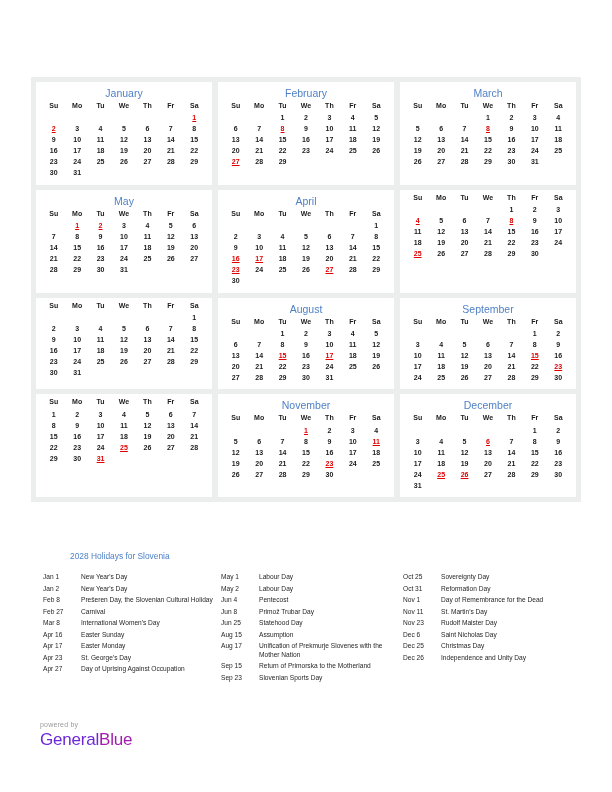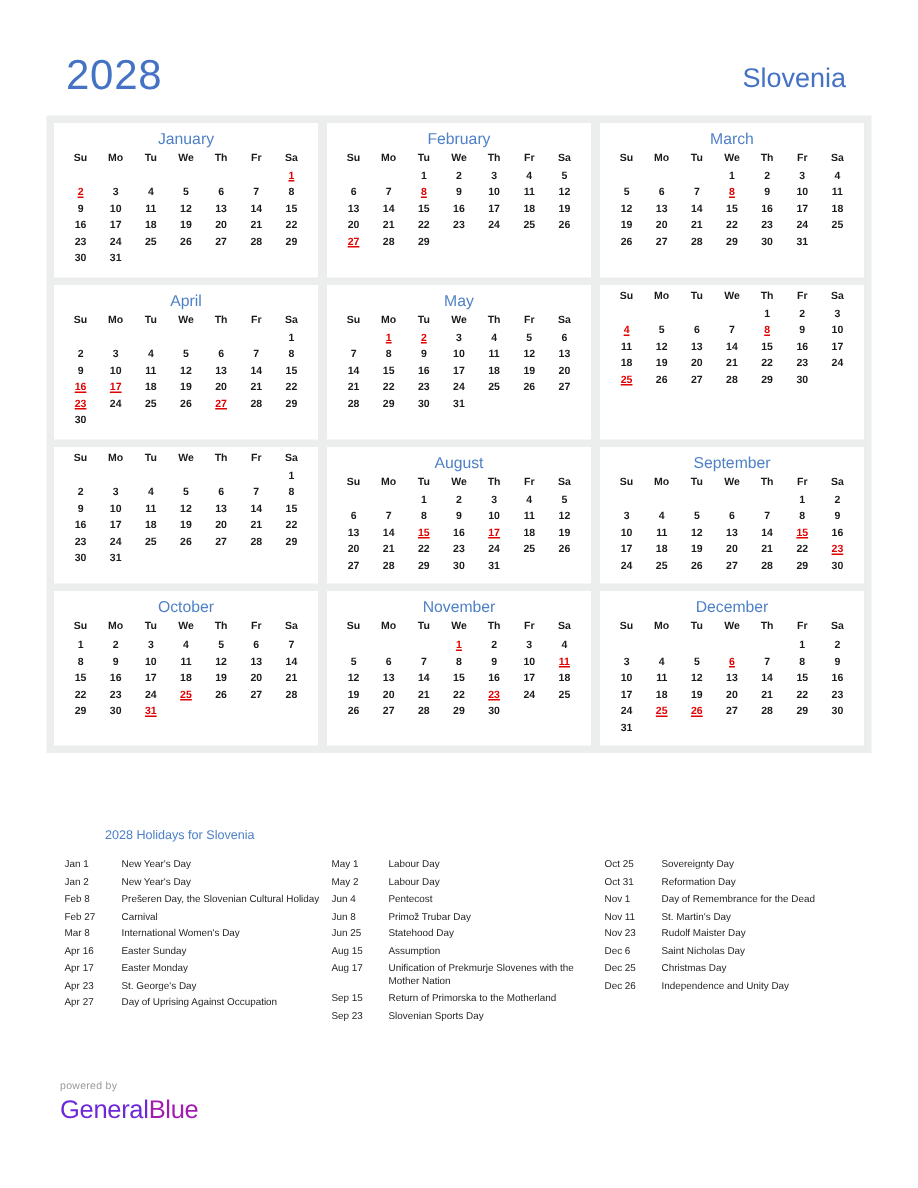--- a/index.html
+++ b/index.html
@@ -166,24 +166,20 @@
     letter-spacing: -0.2px;
   }
   .brand .general { color: #6d28d9; }
   .brand .blue { color: #a21caf; }
 </style>
 </head>
 <body>
 
 <div class="page">
 
-  <div class="header">
-    <div class="year-title">2028</div>
-    <div class="country-title">Slovenia</div>
-  </div>
 
   <div class="cal-shell">
     <div class="months-grid" id="months-grid">
         <div class="month-card">
           <div class="month-name">January</div>
           <table class="month-table">
             <thead>
               <tr>
                 <th>Su</th>
                 <th>Mo</th>
@@ -372,20 +368,83 @@
                 <td>28</td>
                 <td>29</td>
                 <td>30</td>
                 <td>31</td>
                 <td class="empty">&nbsp;</td>
               </tr>
             </tbody>
           </table>
         </div>
         <div class="month-card">
+          <div class="month-name">May</div>
+          <table class="month-table">
+            <thead>
+              <tr>
+                <th>Su</th>
+                <th>Mo</th>
+                <th>Tu</th>
+                <th>We</th>
+                <th>Th</th>
+                <th>Fr</th>
+                <th>Sa</th>
+              </tr>
+            </thead>
+            <tbody>
+              <tr>
+                <td class="empty">&nbsp;</td>
+                <td class="holiday">1</td>
+                <td class="holiday">2</td>
+                <td>3</td>
+                <td>4</td>
+                <td>5</td>
+                <td>6</td>
+              </tr>
+              <tr>
+                <td>7</td>
+                <td>8</td>
+                <td>9</td>
+                <td>10</td>
+                <td>11</td>
+                <td>12</td>
+                <td>13</td>
+              </tr>
+              <tr>
+                <td>14</td>
+                <td>15</td>
+                <td>16</td>
+                <td>17</td>
+                <td>18</td>
+                <td>19</td>
+                <td>20</td>
+              </tr>
+              <tr>
+                <td>21</td>
+                <td>22</td>
+                <td>23</td>
+                <td>24</td>
+                <td>25</td>
+                <td>26</td>
+                <td>27</td>
+              </tr>
+              <tr>
+                <td>28</td>
+                <td>29</td>
+                <td>30</td>
+                <td>31</td>
+                <td class="empty">&nbsp;</td>
+                <td class="empty">&nbsp;</td>
+                <td class="empty">&nbsp;</td>
+              </tr>
+            </tbody>
+          </table>
+        </div>
+        <div class="month-card">
           <div class="month-name">April</div>
           <table class="month-table">
             <thead>
               <tr>
                 <th>Su</th>
                 <th>Mo</th>
                 <th>Tu</th>
                 <th>We</th>
                 <th>Th</th>
                 <th>Fr</th>
@@ -444,343 +503,279 @@
                 <td class="empty">&nbsp;</td>
                 <td class="empty">&nbsp;</td>
                 <td class="empty">&nbsp;</td>
                 <td class="empty">&nbsp;</td>
                 <td class="empty">&nbsp;</td>
               </tr>
             </tbody>
           </table>
         </div>
         <div class="month-card">
-          <div class="month-name">May</div>
-          <table class="month-table">
-            <thead>
-              <tr>
-                <th>Su</th>
-                <th>Mo</th>
-                <th>Tu</th>
-                <th>We</th>
-                <th>Th</th>
-                <th>Fr</th>
-                <th>Sa</th>
-              </tr>
-            </thead>
-            <tbody>
-              <tr>
-                <td class="empty">&nbsp;</td>
-                <td class="holiday">1</td>
-                <td class="holiday">2</td>
-                <td>3</td>
-                <td>4</td>
+          <table class="month-table">
+            <thead>
+              <tr>
+                <th>Su</th>
+                <th>Mo</th>
+                <th>Tu</th>
+                <th>We</th>
+                <th>Th</th>
+                <th>Fr</th>
+                <th>Sa</th>
+              </tr>
+            </thead>
+            <tbody>
+              <tr>
+                <td class="empty">&nbsp;</td>
+                <td class="empty">&nbsp;</td>
+                <td class="empty">&nbsp;</td>
+                <td class="empty">&nbsp;</td>
+                <td>1</td>
+                <td>2</td>
+                <td>3</td>
+              </tr>
+              <tr>
+                <td class="holiday">4</td>
                 <td>5</td>
                 <td>6</td>
-              </tr>
-              <tr>
-                <td>7</td>
-                <td>8</td>
-                <td>9</td>
-                <td>10</td>
+                <td>7</td>
+                <td class="holiday">8</td>
+                <td>9</td>
+                <td>10</td>
+              </tr>
+              <tr>
                 <td>11</td>
                 <td>12</td>
                 <td>13</td>
-              </tr>
-              <tr>
                 <td>14</td>
                 <td>15</td>
                 <td>16</td>
                 <td>17</td>
-                <td>18</td>
-                <td>19</td>
-                <td>20</td>
-              </tr>
-              <tr>
-                <td>21</td>
-                <td>22</td>
+              </tr>
+              <tr>
+                <td>18</td>
+                <td>19</td>
+                <td>20</td>
+                <td>21</td>
+                <td>22</td>
+                <td>23</td>
+                <td>24</td>
+              </tr>
+              <tr>
+                <td class="holiday">25</td>
+                <td>26</td>
+                <td>27</td>
+                <td>28</td>
+                <td>29</td>
+                <td>30</td>
+                <td class="empty">&nbsp;</td>
+              </tr>
+            </tbody>
+          </table>
+        </div>
+        <div class="month-card">
+          <table class="month-table">
+            <thead>
+              <tr>
+                <th>Su</th>
+                <th>Mo</th>
+                <th>Tu</th>
+                <th>We</th>
+                <th>Th</th>
+                <th>Fr</th>
+                <th>Sa</th>
+              </tr>
+            </thead>
+            <tbody>
+              <tr>
+                <td class="empty">&nbsp;</td>
+                <td class="empty">&nbsp;</td>
+                <td class="empty">&nbsp;</td>
+                <td class="empty">&nbsp;</td>
+                <td class="empty">&nbsp;</td>
+                <td class="empty">&nbsp;</td>
+                <td>1</td>
+              </tr>
+              <tr>
+                <td>2</td>
+                <td>3</td>
+                <td>4</td>
+                <td>5</td>
+                <td>6</td>
+                <td>7</td>
+                <td>8</td>
+              </tr>
+              <tr>
+                <td>9</td>
+                <td>10</td>
+                <td>11</td>
+                <td>12</td>
+                <td>13</td>
+                <td>14</td>
+                <td>15</td>
+              </tr>
+              <tr>
+                <td>16</td>
+                <td>17</td>
+                <td>18</td>
+                <td>19</td>
+                <td>20</td>
+                <td>21</td>
+                <td>22</td>
+              </tr>
+              <tr>
                 <td>23</td>
                 <td>24</td>
                 <td>25</td>
                 <td>26</td>
                 <td>27</td>
-              </tr>
-              <tr>
-                <td>28</td>
-                <td>29</td>
+                <td>28</td>
+                <td>29</td>
+              </tr>
+              <tr>
                 <td>30</td>
                 <td>31</td>
                 <td class="empty">&nbsp;</td>
                 <td class="empty">&nbsp;</td>
                 <td class="empty">&nbsp;</td>
-              </tr>
-            </tbody>
-          </table>
-        </div>
-        <div class="month-card">
-          <table class="month-table">
-            <thead>
-              <tr>
-                <th>Su</th>
-                <th>Mo</th>
-                <th>Tu</th>
-                <th>We</th>
-                <th>Th</th>
-                <th>Fr</th>
-                <th>Sa</th>
-              </tr>
-            </thead>
-            <tbody>
-              <tr>
-                <td class="empty">&nbsp;</td>
-                <td class="empty">&nbsp;</td>
+                <td class="empty">&nbsp;</td>
+                <td class="empty">&nbsp;</td>
+              </tr>
+            </tbody>
+          </table>
+        </div>
+        <div class="month-card">
+          <div class="month-name">August</div>
+          <table class="month-table">
+            <thead>
+              <tr>
+                <th>Su</th>
+                <th>Mo</th>
+                <th>Tu</th>
+                <th>We</th>
+                <th>Th</th>
+                <th>Fr</th>
+                <th>Sa</th>
+              </tr>
+            </thead>
+            <tbody>
+              <tr>
                 <td class="empty">&nbsp;</td>
                 <td class="empty">&nbsp;</td>
                 <td>1</td>
                 <td>2</td>
                 <td>3</td>
-              </tr>
-              <tr>
-                <td class="holiday">4</td>
-                <td>5</td>
+                <td>4</td>
+                <td>5</td>
+              </tr>
+              <tr>
                 <td>6</td>
                 <td>7</td>
-                <td class="holiday">8</td>
-                <td>9</td>
-                <td>10</td>
-              </tr>
-              <tr>
+                <td>8</td>
+                <td>9</td>
+                <td>10</td>
                 <td>11</td>
                 <td>12</td>
-                <td>13</td>
-                <td>14</td>
-                <td>15</td>
+              </tr>
+              <tr>
+                <td>13</td>
+                <td>14</td>
+                <td class="holiday">15</td>
                 <td>16</td>
+                <td class="holiday">17</td>
+                <td>18</td>
+                <td>19</td>
+              </tr>
+              <tr>
+                <td>20</td>
+                <td>21</td>
+                <td>22</td>
+                <td>23</td>
+                <td>24</td>
+                <td>25</td>
+                <td>26</td>
+              </tr>
+              <tr>
+                <td>27</td>
+                <td>28</td>
+                <td>29</td>
+                <td>30</td>
+                <td>31</td>
+                <td class="empty">&nbsp;</td>
+                <td class="empty">&nbsp;</td>
+              </tr>
+            </tbody>
+          </table>
+        </div>
+        <div class="month-card">
+          <div class="month-name">September</div>
+          <table class="month-table">
+            <thead>
+              <tr>
+                <th>Su</th>
+                <th>Mo</th>
+                <th>Tu</th>
+                <th>We</th>
+                <th>Th</th>
+                <th>Fr</th>
+                <th>Sa</th>
+              </tr>
+            </thead>
+            <tbody>
+              <tr>
+                <td class="empty">&nbsp;</td>
+                <td class="empty">&nbsp;</td>
+                <td class="empty">&nbsp;</td>
+                <td class="empty">&nbsp;</td>
+                <td class="empty">&nbsp;</td>
+                <td>1</td>
+                <td>2</td>
+              </tr>
+              <tr>
+                <td>3</td>
+                <td>4</td>
+                <td>5</td>
+                <td>6</td>
+                <td>7</td>
+                <td>8</td>
+                <td>9</td>
+              </tr>
+              <tr>
+                <td>10</td>
+                <td>11</td>
+                <td>12</td>
+                <td>13</td>
+                <td>14</td>
+                <td class="holiday">15</td>
+                <td>16</td>
+              </tr>
+              <tr>
                 <td>17</td>
-              </tr>
-              <tr>
-                <td>18</td>
-                <td>19</td>
-                <td>20</td>
-                <td>21</td>
-                <td>22</td>
-                <td>23</td>
-                <td>24</td>
-              </tr>
-              <tr>
-                <td class="holiday">25</td>
-                <td>26</td>
-                <td>27</td>
-                <td>28</td>
-                <td>29</td>
-                <td>30</td>
-                <td class="empty">&nbsp;</td>
-              </tr>
-            </tbody>
-          </table>
-        </div>
-        <div class="month-card">
-          <table class="month-table">
-            <thead>
-              <tr>
-                <th>Su</th>
-                <th>Mo</th>
-                <th>Tu</th>
-                <th>We</th>
-                <th>Th</th>
-                <th>Fr</th>
-                <th>Sa</th>
-              </tr>
-            </thead>
-            <tbody>
-              <tr>
-                <td class="empty">&nbsp;</td>
-                <td class="empty">&nbsp;</td>
-                <td class="empty">&nbsp;</td>
-                <td class="empty">&nbsp;</td>
-                <td class="empty">&nbsp;</td>
-                <td class="empty">&nbsp;</td>
-                <td>1</td>
-              </tr>
-              <tr>
-                <td>2</td>
-                <td>3</td>
-                <td>4</td>
-                <td>5</td>
-                <td>6</td>
-                <td>7</td>
-                <td>8</td>
-              </tr>
-              <tr>
-                <td>9</td>
-                <td>10</td>
-                <td>11</td>
-                <td>12</td>
-                <td>13</td>
-                <td>14</td>
-                <td>15</td>
-              </tr>
-              <tr>
-                <td>16</td>
-                <td>17</td>
-                <td>18</td>
-                <td>19</td>
-                <td>20</td>
-                <td>21</td>
-                <td>22</td>
-              </tr>
-              <tr>
-                <td>23</td>
+                <td>18</td>
+                <td>19</td>
+                <td>20</td>
+                <td>21</td>
+                <td>22</td>
+                <td class="holiday">23</td>
+              </tr>
+              <tr>
                 <td>24</td>
                 <td>25</td>
                 <td>26</td>
                 <td>27</td>
                 <td>28</td>
                 <td>29</td>
-              </tr>
-              <tr>
                 <td>30</td>
-                <td>31</td>
-                <td class="empty">&nbsp;</td>
-                <td class="empty">&nbsp;</td>
-                <td class="empty">&nbsp;</td>
-                <td class="empty">&nbsp;</td>
-                <td class="empty">&nbsp;</td>
-              </tr>
-            </tbody>
-          </table>
-        </div>
-        <div class="month-card">
-          <div class="month-name">August</div>
-          <table class="month-table">
-            <thead>
-              <tr>
-                <th>Su</th>
-                <th>Mo</th>
-                <th>Tu</th>
-                <th>We</th>
-                <th>Th</th>
-                <th>Fr</th>
-                <th>Sa</th>
-              </tr>
-            </thead>
-            <tbody>
-              <tr>
-                <td class="empty">&nbsp;</td>
-                <td class="empty">&nbsp;</td>
-                <td>1</td>
-                <td>2</td>
-                <td>3</td>
-                <td>4</td>
-                <td>5</td>
-              </tr>
-              <tr>
-                <td>6</td>
-                <td>7</td>
-                <td>8</td>
-                <td>9</td>
-                <td>10</td>
-                <td>11</td>
-                <td>12</td>
-              </tr>
-              <tr>
-                <td>13</td>
-                <td>14</td>
-                <td class="holiday">15</td>
-                <td>16</td>
-                <td class="holiday">17</td>
-                <td>18</td>
-                <td>19</td>
-              </tr>
-              <tr>
-                <td>20</td>
-                <td>21</td>
-                <td>22</td>
-                <td>23</td>
-                <td>24</td>
-                <td>25</td>
-                <td>26</td>
-              </tr>
-              <tr>
-                <td>27</td>
-                <td>28</td>
-                <td>29</td>
-                <td>30</td>
-                <td>31</td>
-                <td class="empty">&nbsp;</td>
-                <td class="empty">&nbsp;</td>
-              </tr>
-            </tbody>
-          </table>
-        </div>
-        <div class="month-card">
-          <div class="month-name">September</div>
-          <table class="month-table">
-            <thead>
-              <tr>
-                <th>Su</th>
-                <th>Mo</th>
-                <th>Tu</th>
-                <th>We</th>
-                <th>Th</th>
-                <th>Fr</th>
-                <th>Sa</th>
-              </tr>
-            </thead>
-            <tbody>
-              <tr>
-                <td class="empty">&nbsp;</td>
-                <td class="empty">&nbsp;</td>
-                <td class="empty">&nbsp;</td>
-                <td class="empty">&nbsp;</td>
-                <td class="empty">&nbsp;</td>
-                <td>1</td>
-                <td>2</td>
-              </tr>
-              <tr>
-                <td>3</td>
-                <td>4</td>
-                <td>5</td>
-                <td>6</td>
-                <td>7</td>
-                <td>8</td>
-                <td>9</td>
-              </tr>
-              <tr>
-                <td>10</td>
-                <td>11</td>
-                <td>12</td>
-                <td>13</td>
-                <td>14</td>
-                <td class="holiday">15</td>
-                <td>16</td>
-              </tr>
-              <tr>
-                <td>17</td>
-                <td>18</td>
-                <td>19</td>
-                <td>20</td>
-                <td>21</td>
-                <td>22</td>
-                <td class="holiday">23</td>
-              </tr>
-              <tr>
-                <td>24</td>
-                <td>25</td>
-                <td>26</td>
-                <td>27</td>
-                <td>28</td>
-                <td>29</td>
-                <td>30</td>
-              </tr>
-            </tbody>
-          </table>
-        </div>
-        <div class="month-card">
-          <div class="month-name">October</div>
+              </tr>
+            </tbody>
+          </table>
+        </div>
+        <div class="month-card">
           <table class="month-table">
             <thead>
               <tr>
                 <th>Su</th>
                 <th>Mo</th>
                 <th>Tu</th>
                 <th>We</th>
                 <th>Th</th>
                 <th>Fr</th>
                 <th>Sa</th>

